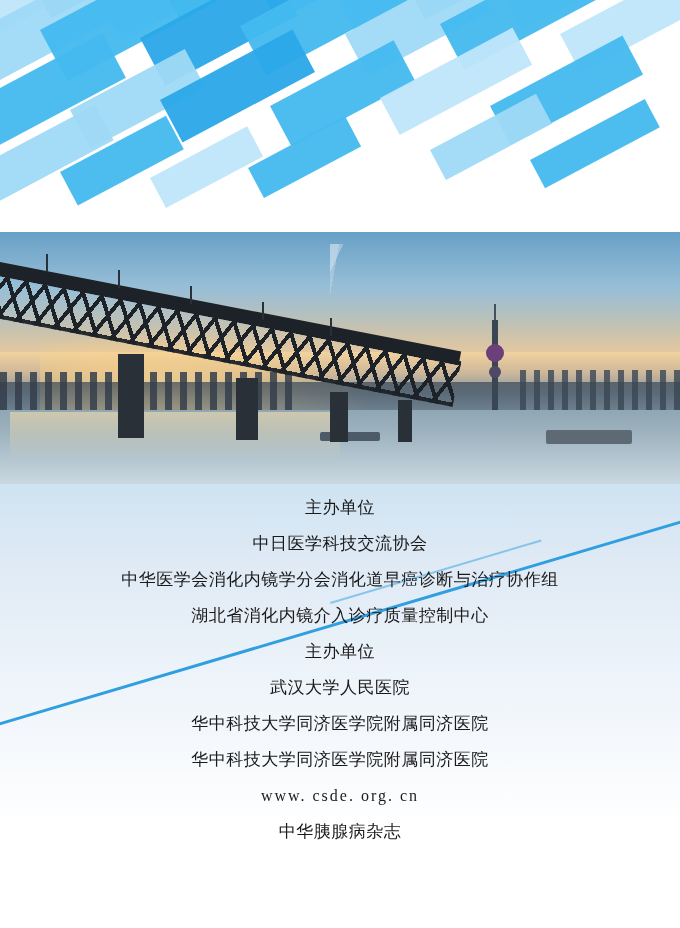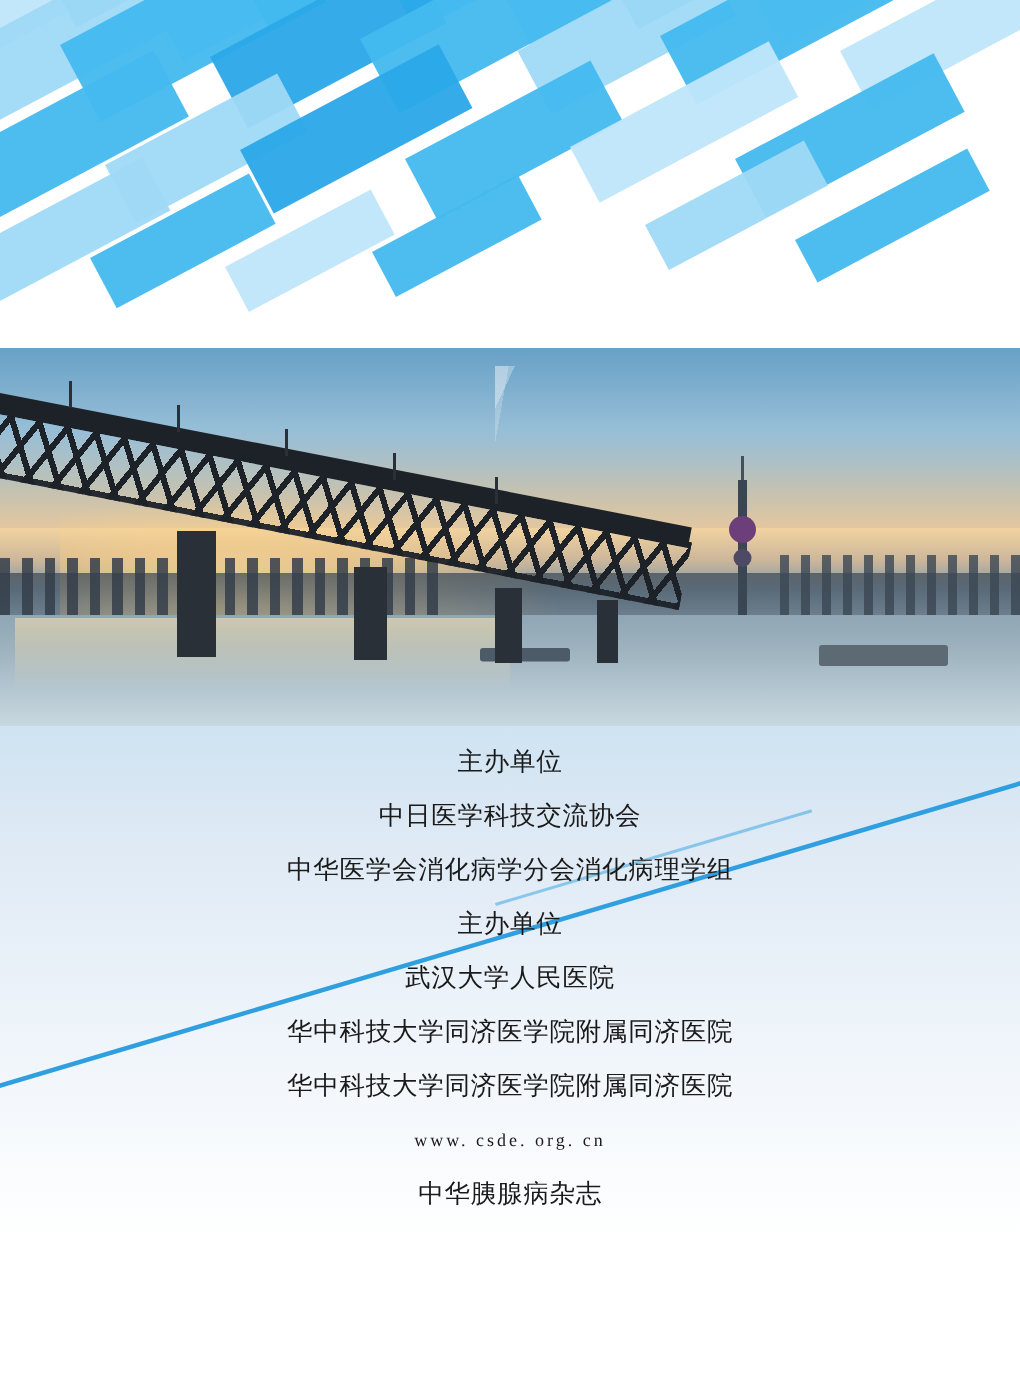--- a/index.html
+++ b/index.html
@@ -218,21 +218,21 @@
   }
   .line {
     color: #1a1a1a;
     font-size: 17px;
     line-height: 36px;
     letter-spacing: 0.5px;
     white-space: nowrap;
   }
   .line.url {
     font-family: "Liberation Serif", serif;
-    font-size: 12px;
+    font-size: 16px;
     letter-spacing: 2px;
   }
 </style>
 </head>
 <body>
 
 <div class="poster">
 
   <div class="top-band">
     <div class="ribbon light" style="left:-30px; top:-20px; width:120px; height:60px; transform:rotate(-28deg);"></div>
@@ -295,21 +295,22 @@
     <div class="lamp" style="left:330px; top:86px;"></div>
   </div>
 
   <div class="panel">
     <div class="diag"></div>
     <div class="diag2"></div>
 
     <div class="lines">
       <div class="line">主办单位</div>
       <div class="line">中日医学科技交流协会</div>
-      <div class="line">中华医学会消化病学分会消化病理学组</div>
+      <div class="line">中华医学会消化内镜学分会消化道早癌诊断与治疗协作组</div>
+      <div class="line">湖北省消化内镜介入诊疗质量控制中心</div>
       <div class="line">主办单位</div>
       <div class="line">武汉大学人民医院</div>
       <div class="line">华中科技大学同济医学院附属同济医院</div>
       <div class="line">华中科技大学同济医学院附属同济医院</div>
       <div class="line url">www. csde. org. cn</div>
       <div class="line">中华胰腺病杂志</div>
     </div>
   </div>
 
 </div>

